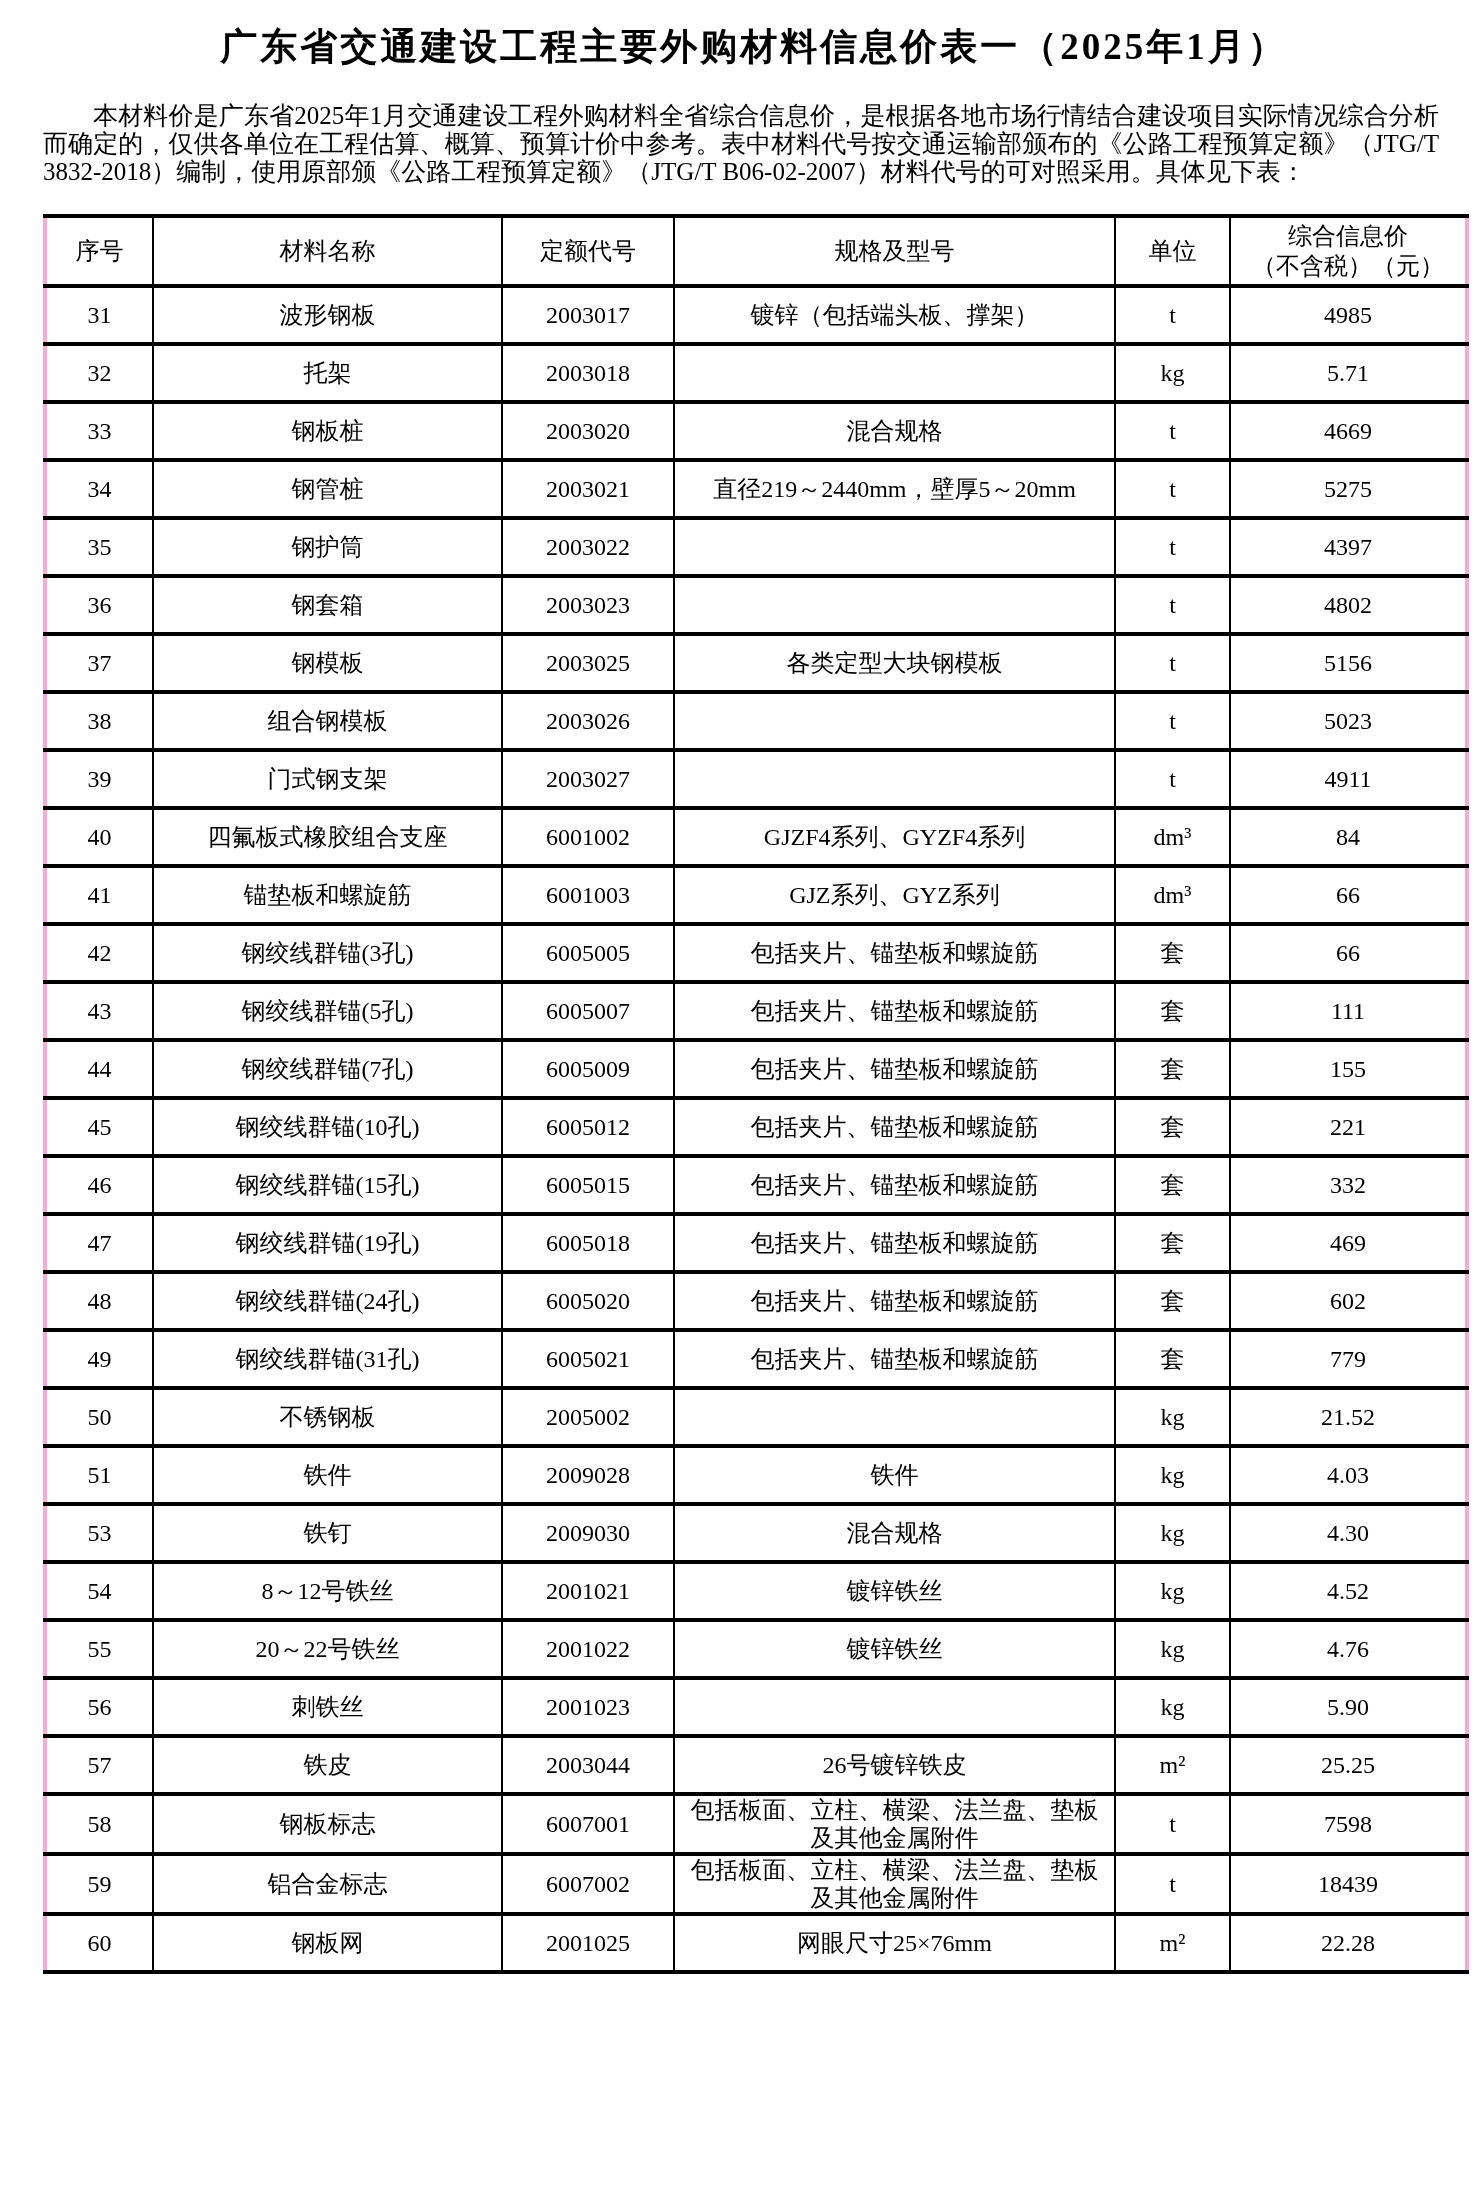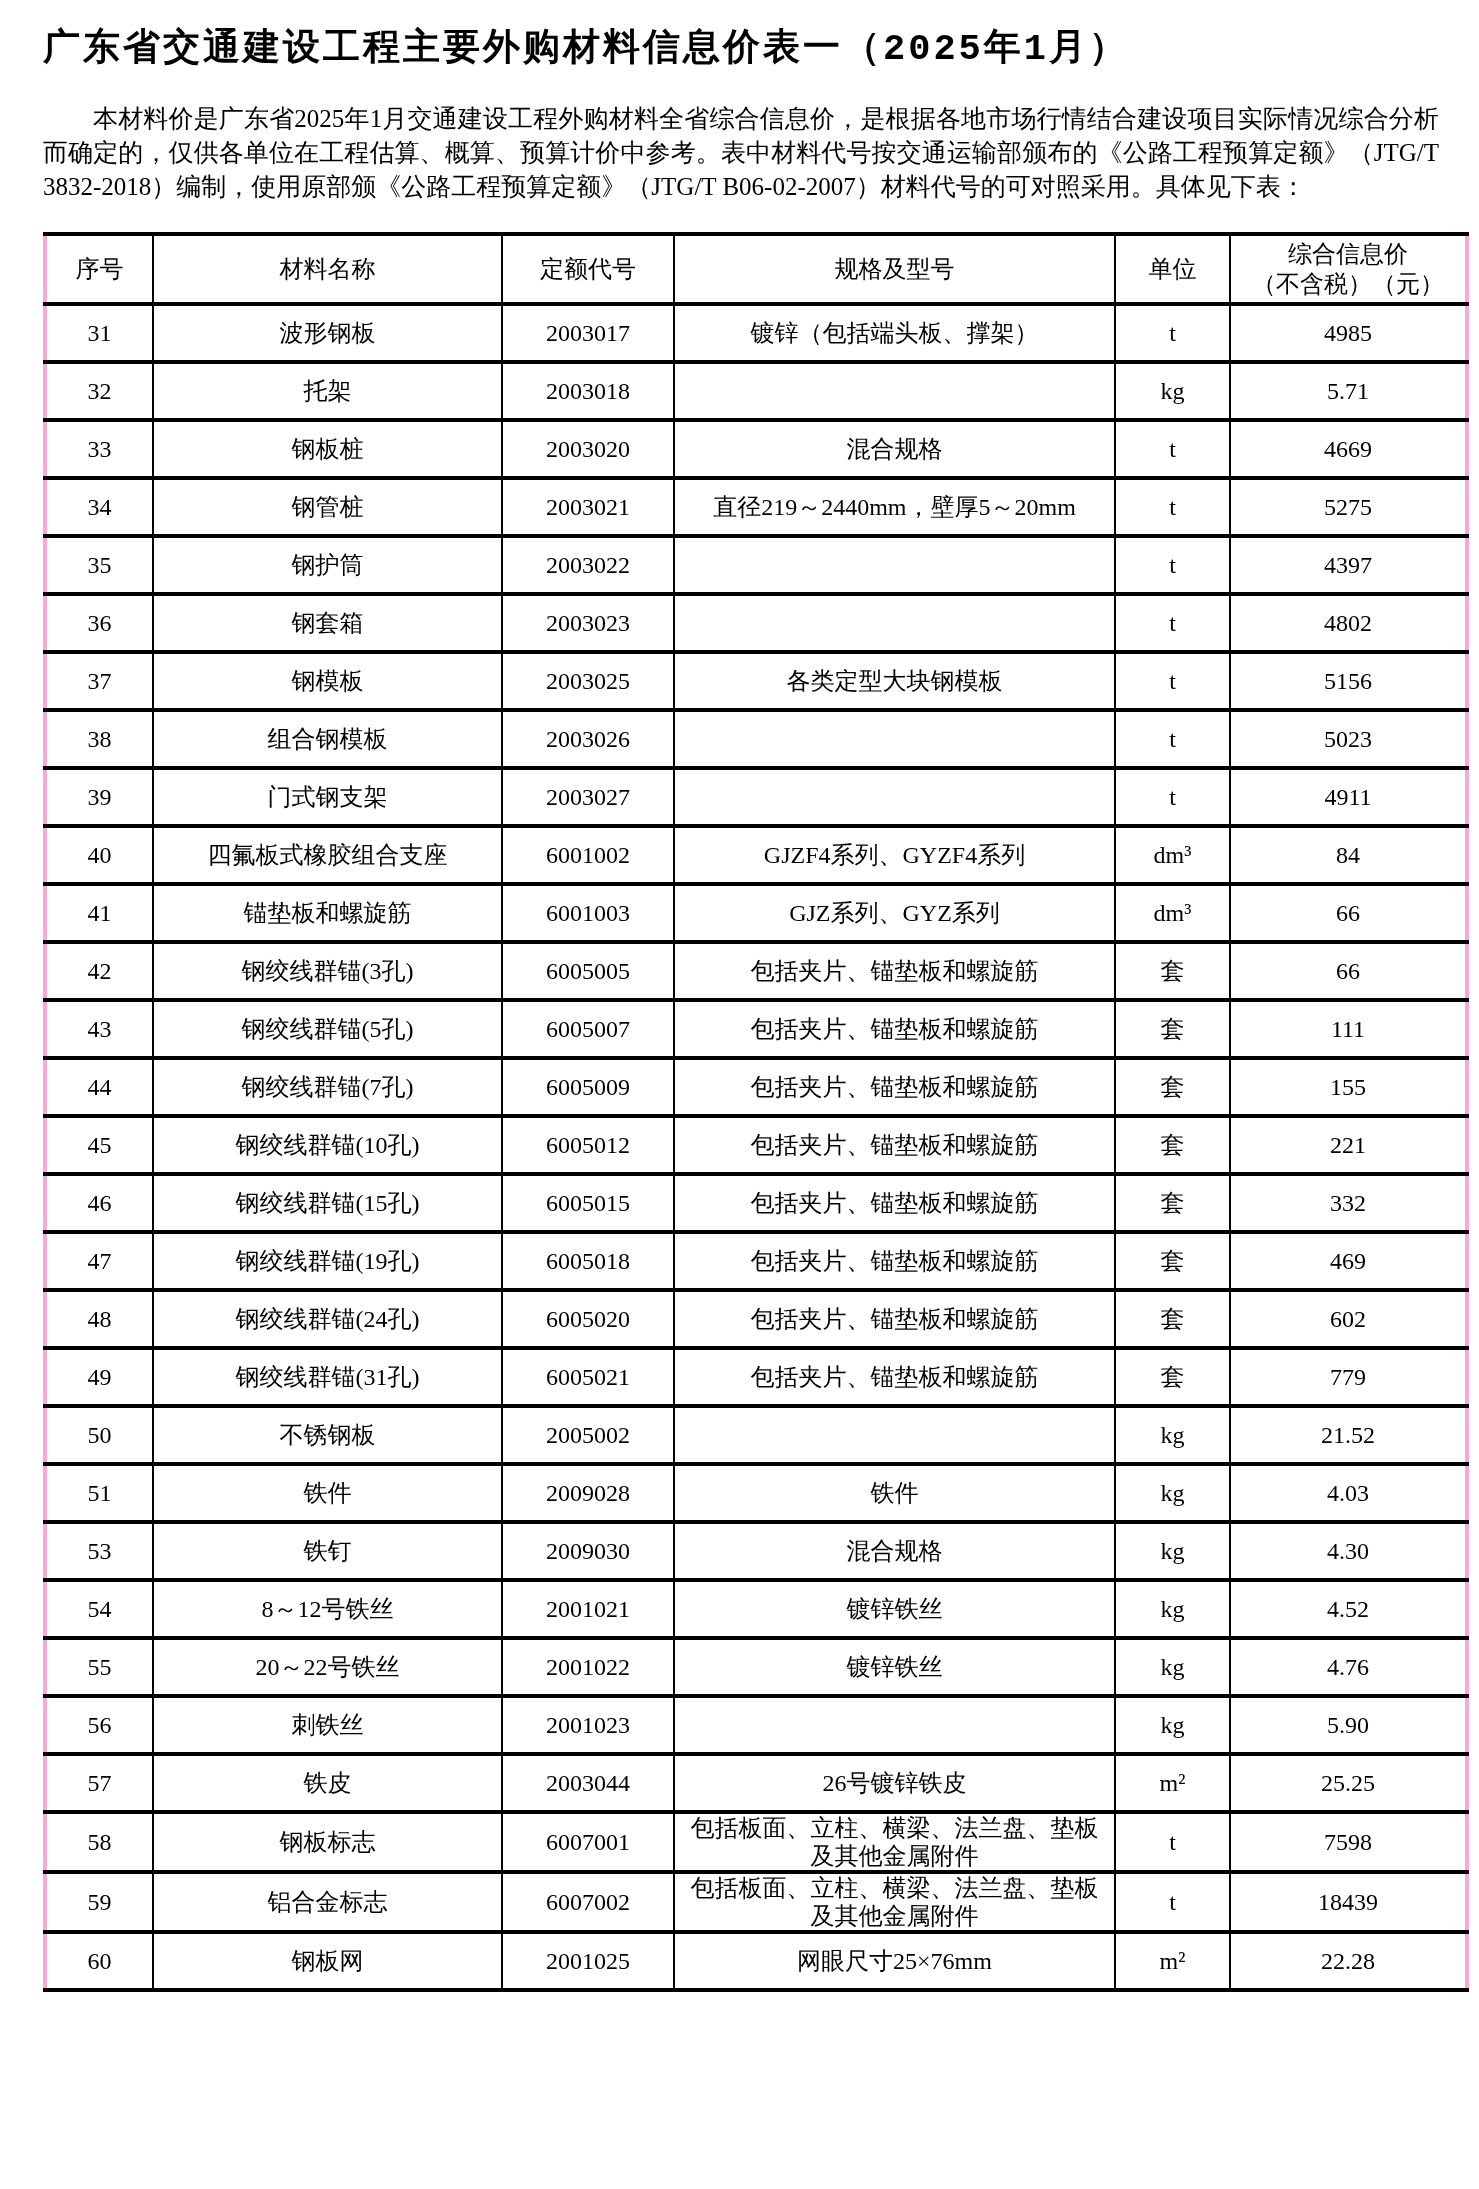--- a/index.html
+++ b/index.html
@@ -13,29 +13,29 @@
     height: 2189px;
     font-family: "Liberation Serif", "DejaVu Serif", serif;
     overflow: hidden;
   }
   .doc {
     padding: 18px 14px 0 43px;
   }
   .doc-title {
     font-size: 37px;
     font-weight: bold;
-    text-align: left;
+    text-align: center;
     letter-spacing: 3px;
     margin: 4px 0 30px 0;
-    font-family: Liberation Mono, monospace;
+    font-family: Liberation Serif, serif;
   }
   .doc-intro {
     width: 1396px;
     font-size: 25px;
-    line-height: 34px;
+    line-height: 28px;
     text-align: justify;
     text-indent: 2em;
     margin: 0 0 28px 0;
   }
   table.price-table {
     border-collapse: collapse;
     table-layout: fixed;
     width: 1422px;
     border: 4px solid #f9a8d4;
   }

